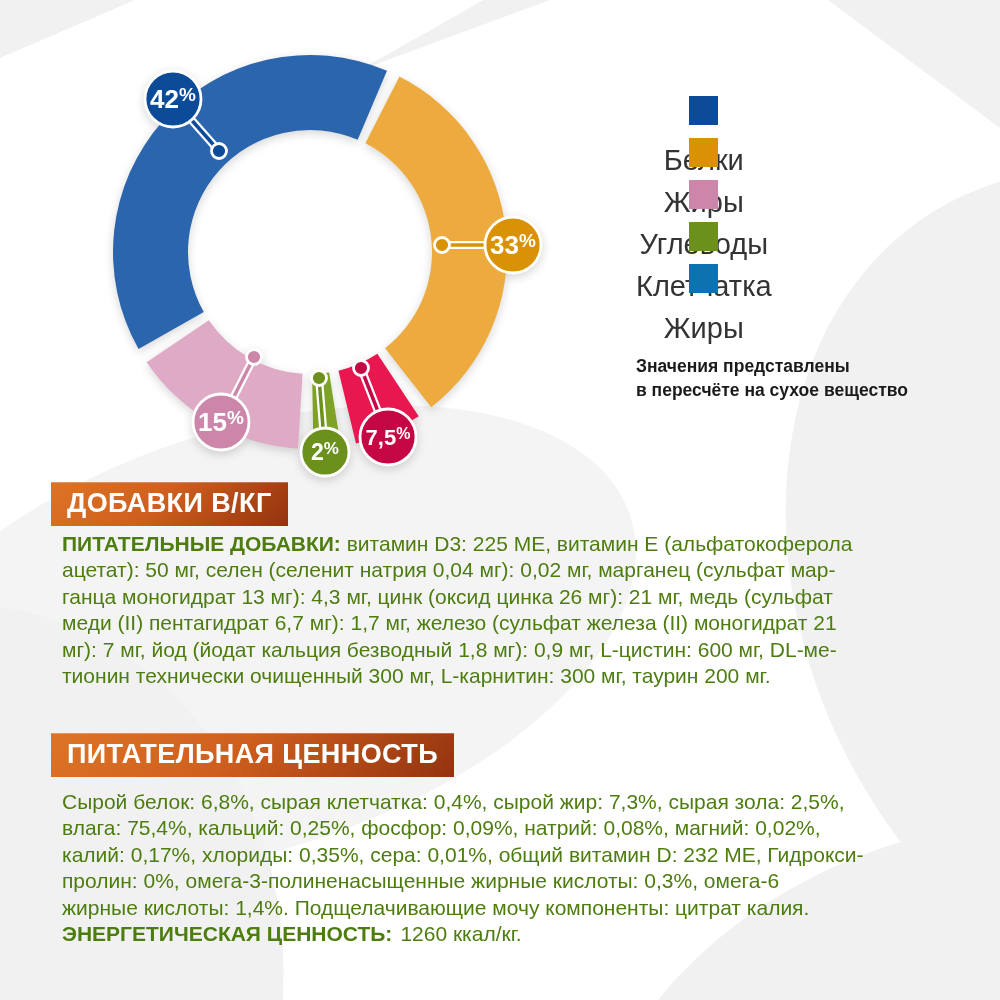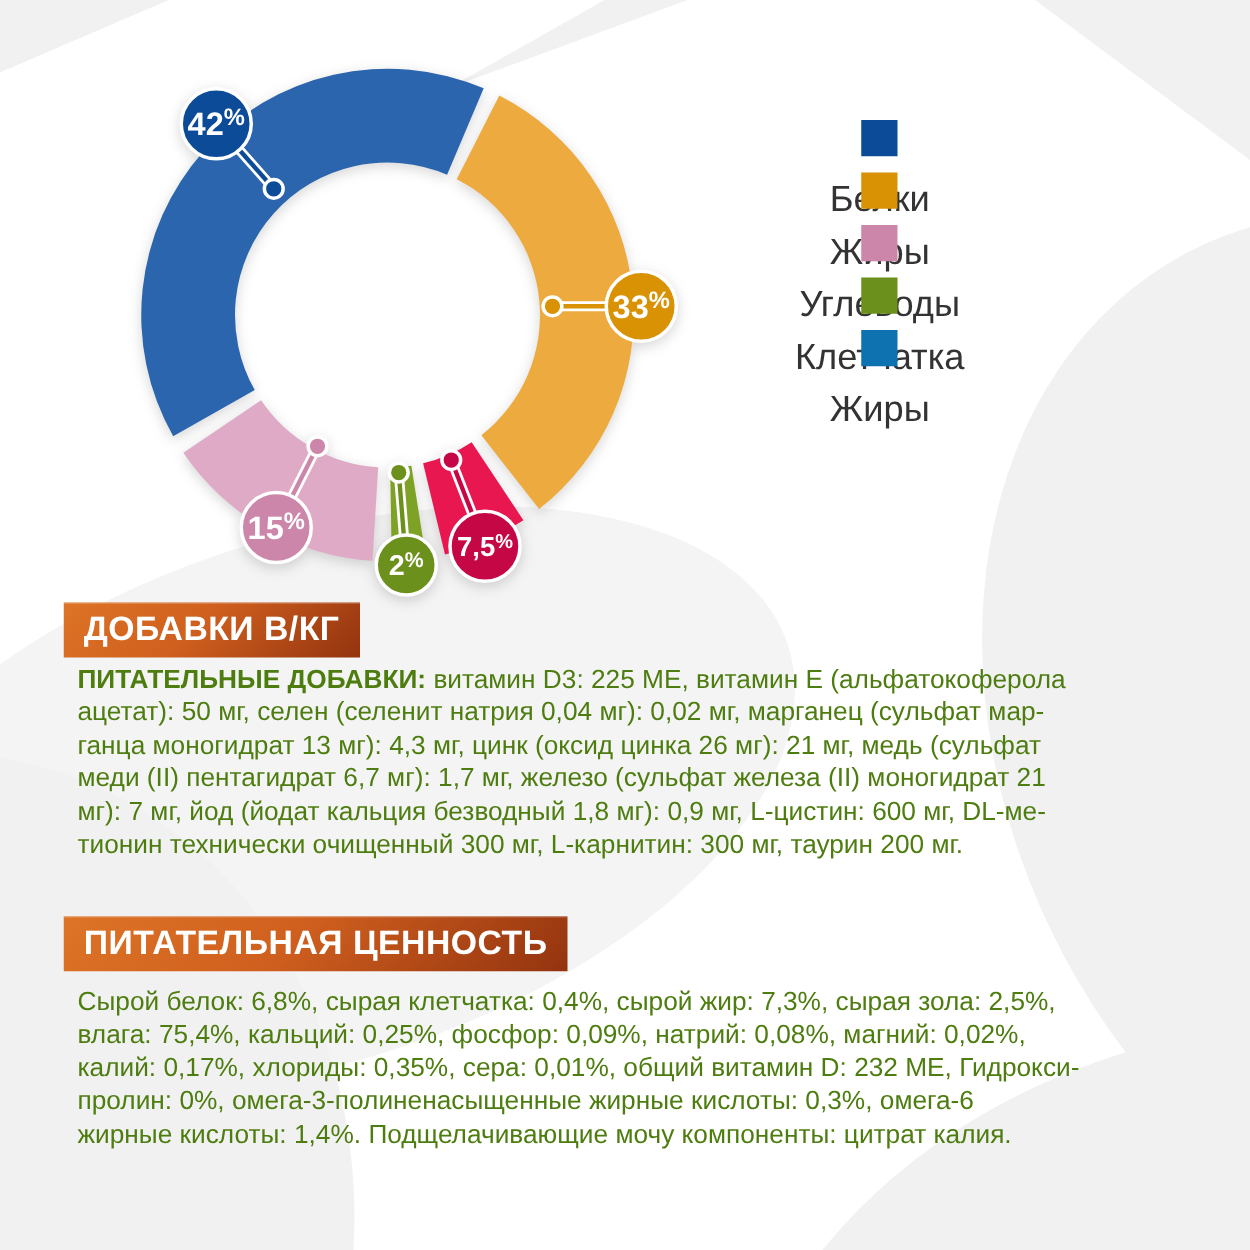--- a/index.html
+++ b/index.html
@@ -90,29 +90,31 @@
       <div class="legend-row">
         <span class="legend-swatch" style="background: rgb(107, 144, 27);"></span>
         <span class="legend-label">Клетчатка</span>
       </div>
       <div class="legend-row">
         <span class="legend-swatch" style="background: rgb(14, 114, 176);"></span>
         <span class="legend-label">Жиры</span>
       </div>
     </div>
 
+  <div id="note">Значения представлены
+в пересчёте на сухое вещество</div>
 
   <div class="sec-header" id="header-additives">ДОБАВКИ В/КГ</div>
   <div class="para" id="para-additives"><span class="b">ПИТАТЕЛЬНЫЕ ДОБАВКИ:</span><span> витамин D3: 225 МЕ, витамин Е (альфатокоферола
 ацетат): 50 мг, селен (селенит натрия 0,04 мг): 0,02 мг, марганец (сульфат мар-
 ганца моногидрат 13 мг): 4,3 мг, цинк (оксид цинка 26 мг): 21 мг, медь (сульфат
 меди (II) пентагидрат 6,7 мг): 1,7 мг, железо (сульфат железа (II) моногидрат 21
 мг): 7 мг, йод (йодат кальция безводный 1,8 мг): 0,9 мг, L-цистин: 600 мг, DL-ме-
 тионин технически очищенный 300 мг, L-карнитин: 300 мг, таурин 200 мг.</span></div>
 
   <div class="sec-header" id="header-nutrition">ПИТАТЕЛЬНАЯ ЦЕННОСТЬ</div>
   <div class="para" id="para-nutrition"><span>Сырой белок: 6,8%, сырая клетчатка: 0,4%, сырой жир: 7,3%, сырая зола: 2,5%,
 влага: 75,4%, кальций: 0,25%, фосфор: 0,09%, натрий: 0,08%, магний: 0,02%,
 калий: 0,17%, хлориды: 0,35%, сера: 0,01%, общий витамин D: 232 МЕ, Гидрокси-
 пролин: 0%, омега-3-полиненасыщенные жирные кислоты: 0,3%, омега-6
-жирные кислоты: 1,4%. Подщелачивающие мочу компоненты: цитрат калия.</span></div>
+жирные кислоты: 1,4%. Подщелачивающие мочу компоненты: цитрат калия.</span><div><span class="b">ЭНЕРГЕТИЧЕСКАЯ ЦЕННОСТЬ:</span><span class="energy-val">1260 ккал/кг.</span></div></div>
 
 </div>
 
 </body></html>

